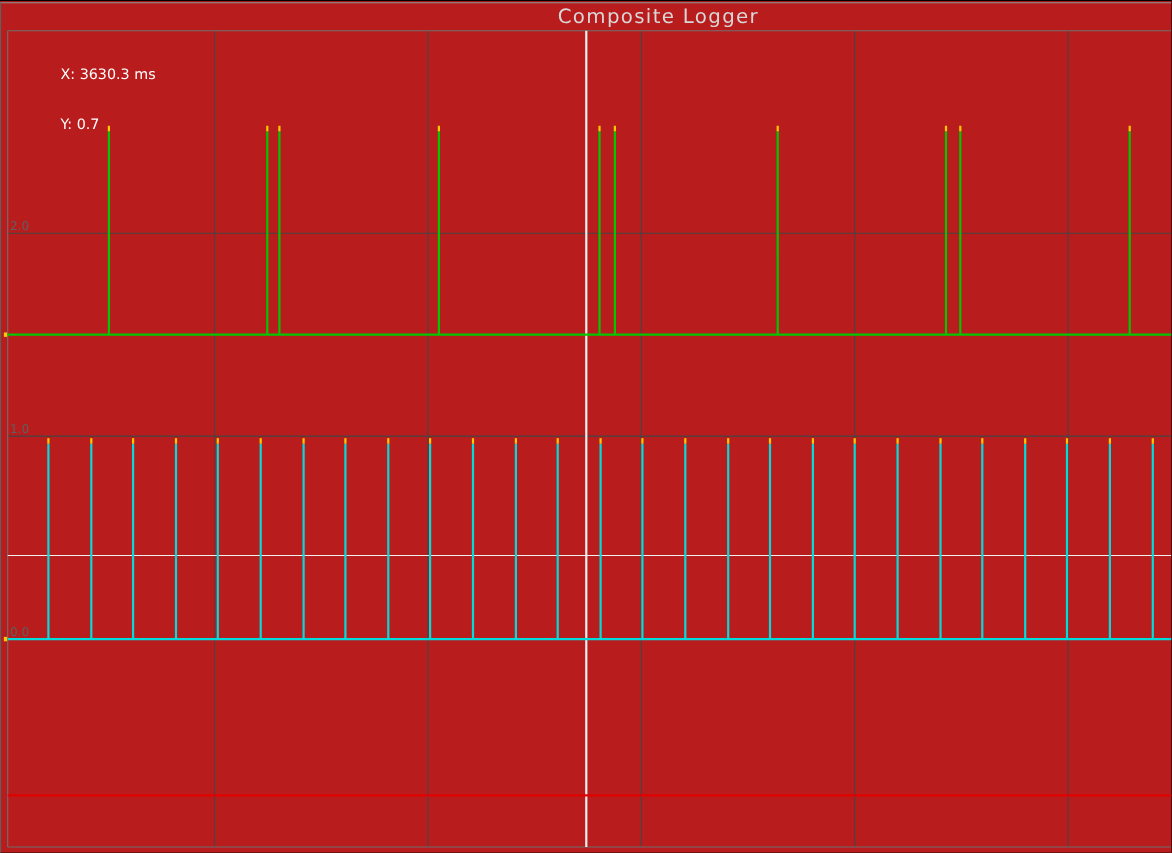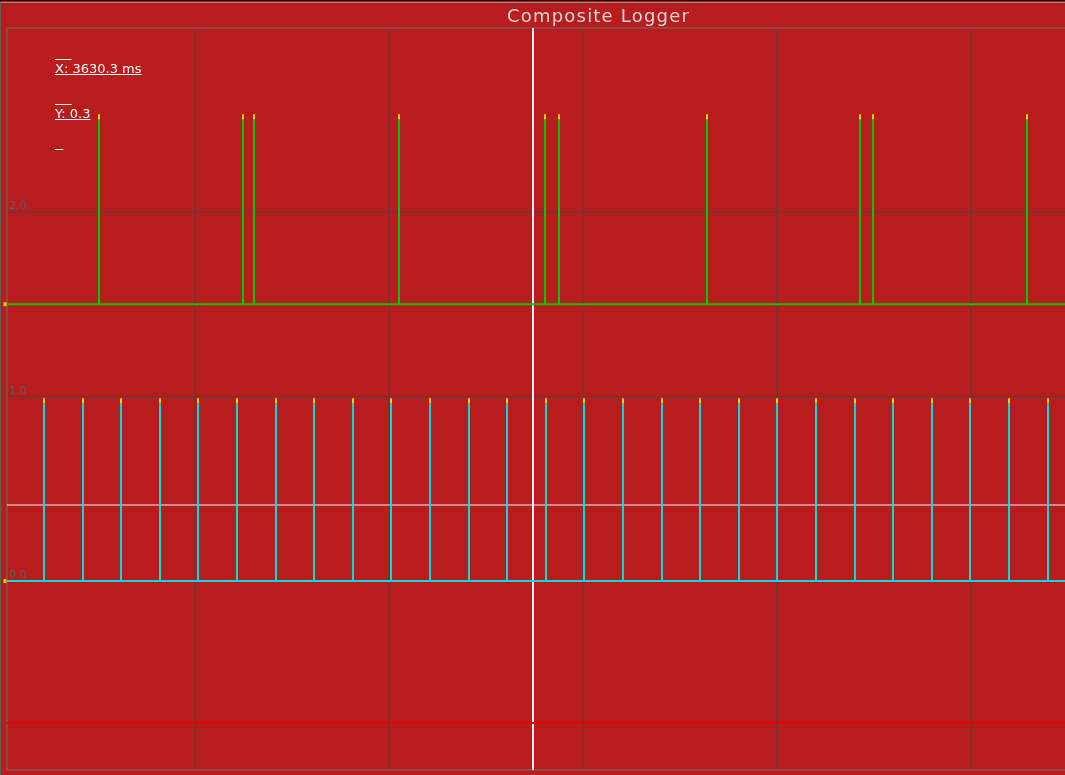--- a/index.html
+++ b/index.html
@@ -5,21 +5,21 @@
   html,body{margin:0;padding:0;background:#000;}
   body{width:1065px;height:775px;overflow:hidden;position:relative;
        font-family:"DejaVu Sans",sans-serif;}
   #window{position:absolute;left:0;top:1px;width:1065px;height:775px;background:#b91c1c;}
   #window-top-edge{position:absolute;left:0;top:1px;width:1065px;height:1px;background:#8a8a8a;}
   #window-left-edge{position:absolute;left:0;top:1px;width:1px;height:774px;background:#5f5f5f;}
   #title{position:absolute;left:507px;top:4px;color:#d8d8d8;font-size:18px;
          letter-spacing:1.2px;white-space:nowrap;}
   #plot{position:absolute;left:0;top:0;width:1065px;height:593px;}
   #readout{position:absolute;left:55px;top:30px;color:#ffffff;font-size:13px;
-           line-height:15px;white-space:pre;text-decoration:underline;}
+           line-height:15px;white-space:pre;}
   svg{display:block;}
 </style>
 </head>
 <body>
 
 <div id="window">
   <div id="window-top-edge"></div>
   <div id="window-left-edge"></div>
   <div id="title">Composite Logger</div>
 
@@ -132,15 +132,15 @@
         <g>
           <text x="9" y="208" fill="#5f5f5f" font-size="11px" font-family="&quot;DejaVu Sans&quot;,sans-serif">2.0</text>
           <text x="9" y="392.5" fill="#5f5f5f" font-size="11px" font-family="&quot;DejaVu Sans&quot;,sans-serif">1.0</text>
           <text x="9" y="577" fill="#5f5f5f" font-size="11px" font-family="&quot;DejaVu Sans&quot;,sans-serif">0.0</text>
         </g>
       </svg>
   </div>
 
   <div id="readout">
     <div>X: 3630.3 ms</div>
-    <div>Y: 0.3</div>
+    <div>Y: 0.7</div>
   </div>
 </div>
 
 </body></html>

